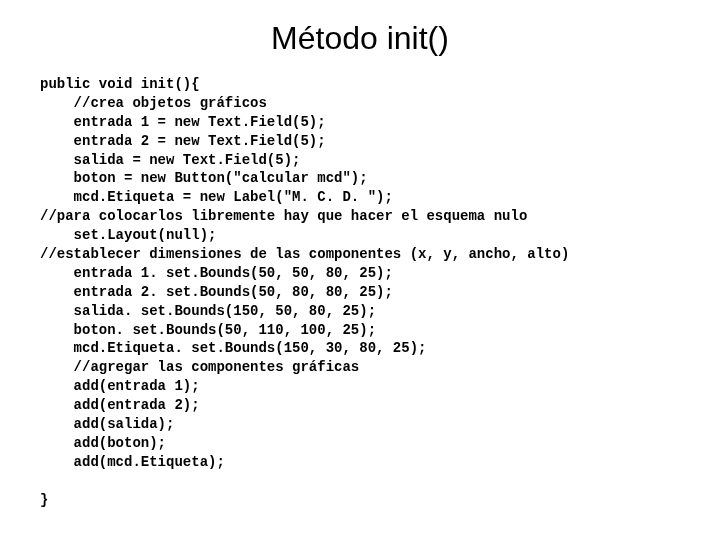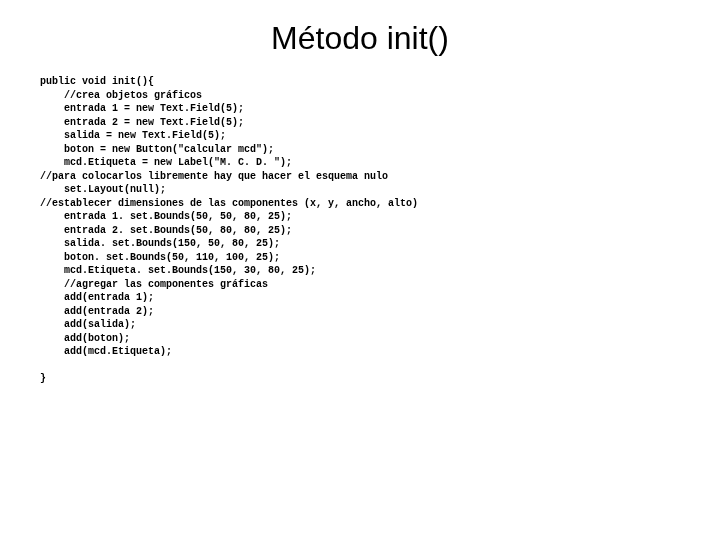--- a/index.html
+++ b/index.html
@@ -18,21 +18,21 @@
     .title {
       font-family: Arial, Helvetica, sans-serif;
       font-size: 32px;
       font-weight: 400;
       text-align: center;
       margin-bottom: 18px;
       color: #000;
     }
     .code-block {
       font-family: "Courier New", Courier, monospace;
-      font-size: 10px;
+      font-size: 14px;
       font-weight: bold;
       line-height: 1.35;
       white-space: pre;
       color: #000;
     }
     .code-block span {
       font-family: "Courier New", Courier, monospace;
       font-weight: bold;
     }
   </style>

